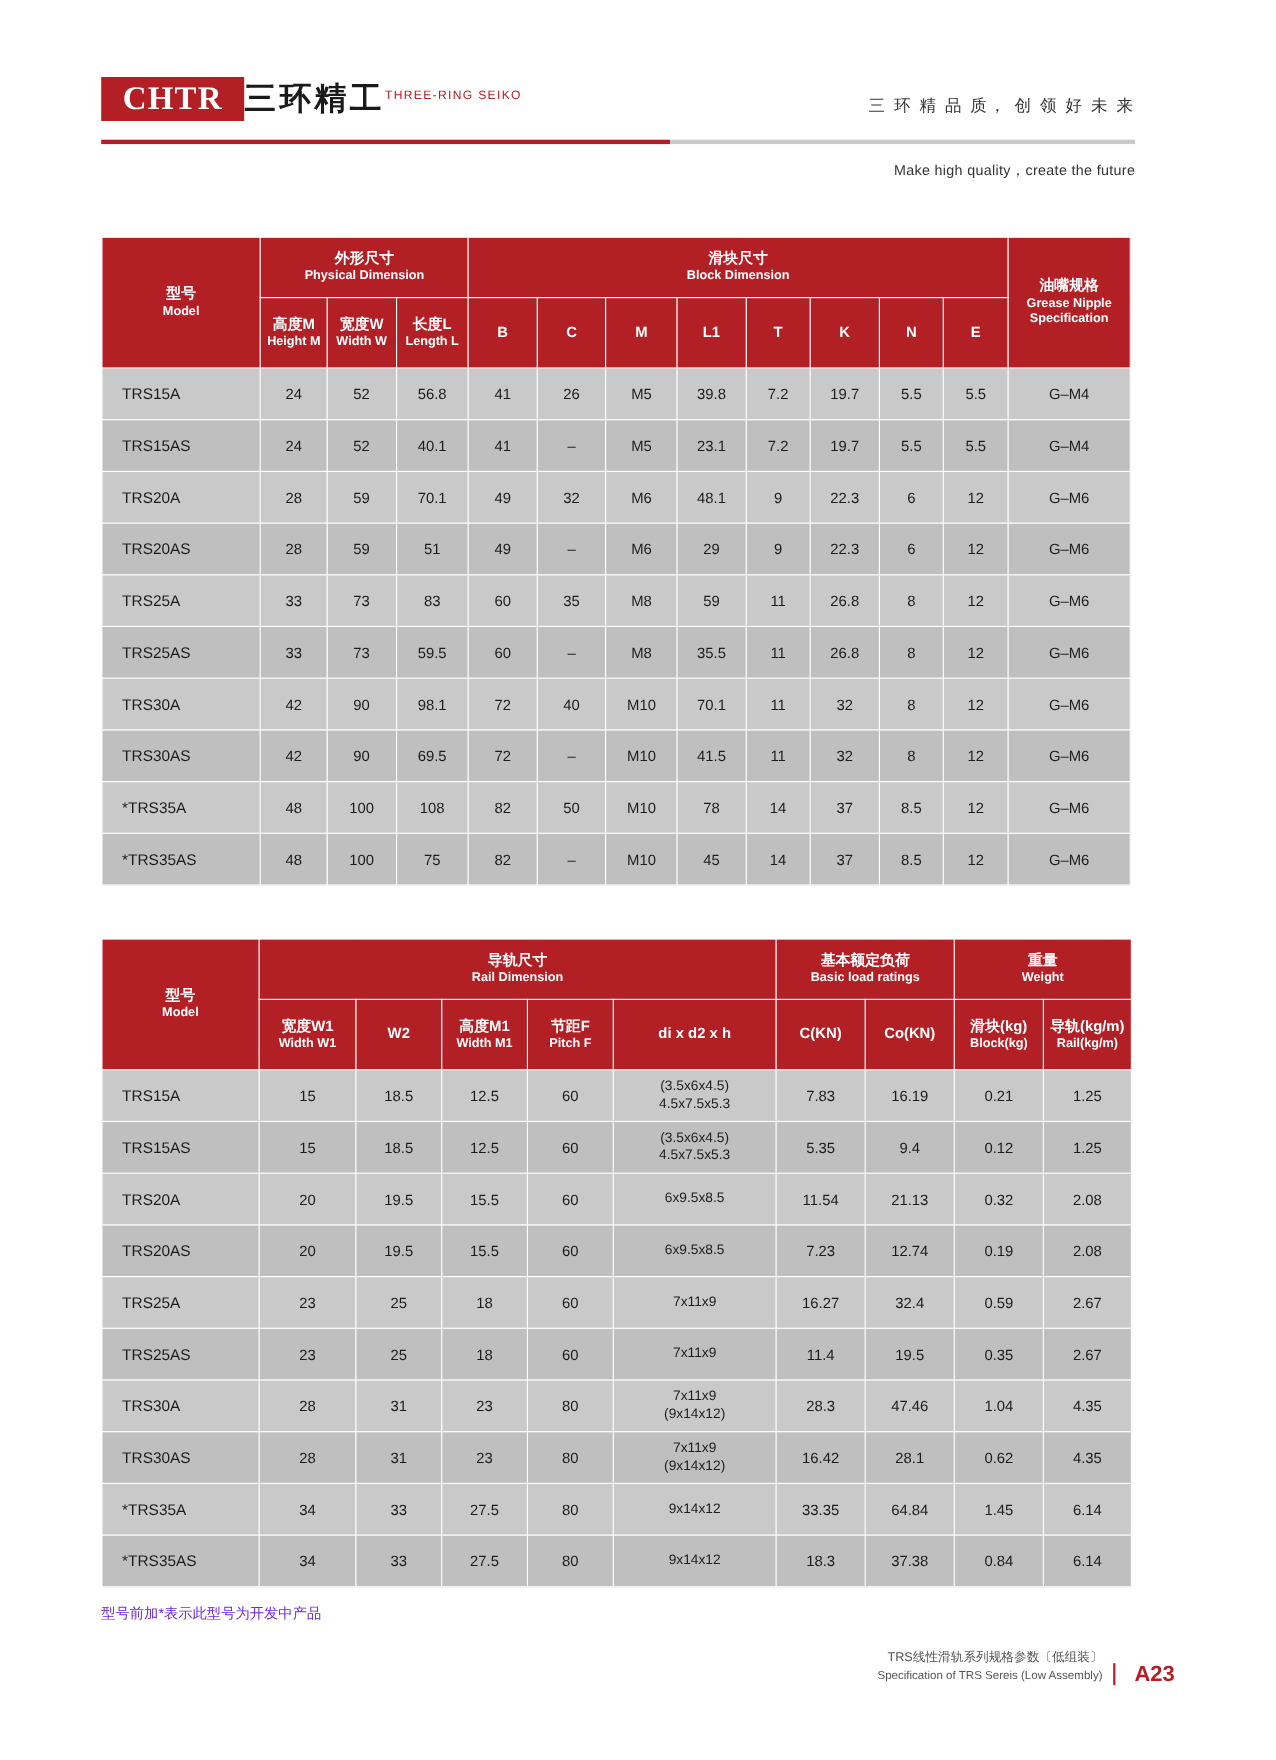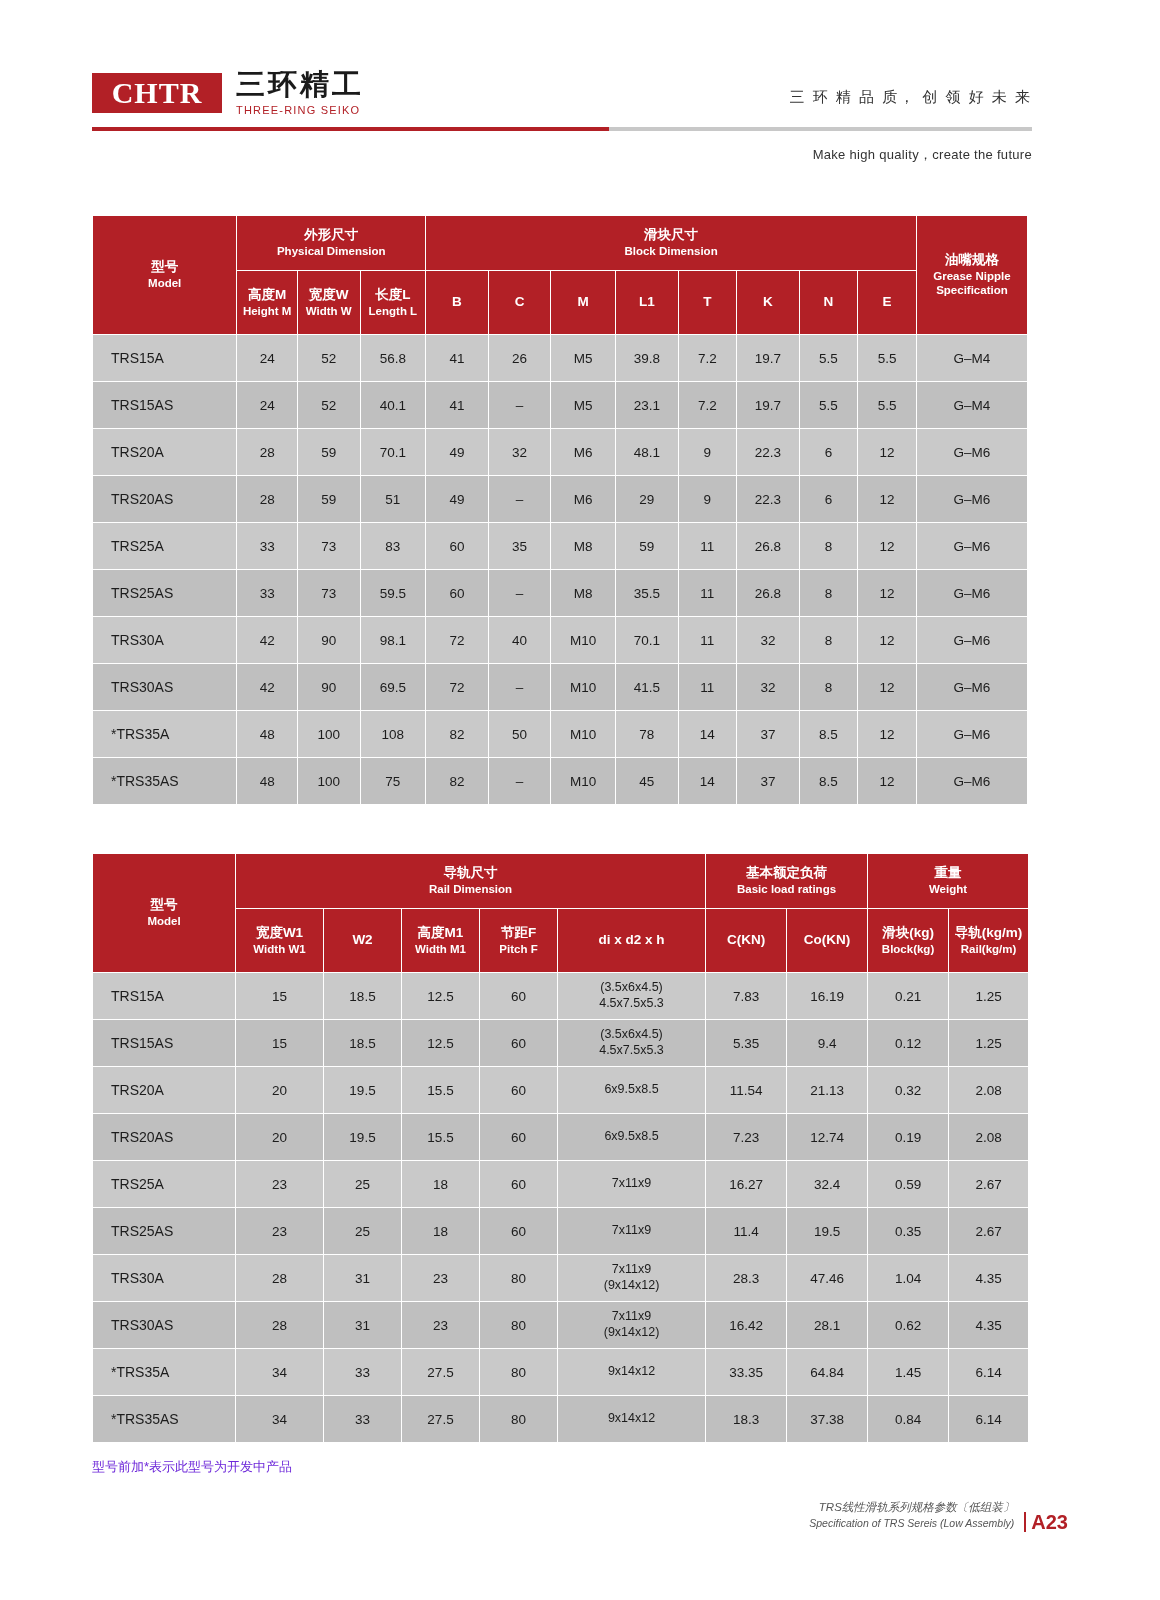--- a/index.html
+++ b/index.html
@@ -17,21 +17,21 @@
   }
 
   
   .header {
     position: absolute;
     left: 92px; top: 70px;
     width: 940px; height: 70px;
   }
   .logo-wrap {
     position: absolute; left: 0; top: 0;
-    display: flex; align-items: center; gap: 14px;
+    display: flex; align-items: center; 
   }
   .logo-mark {
     width: 130px; height: 40px;
     background: #b22026;
     color: #ffffff;
     font-size: 30px;
     font-weight: bold;
     letter-spacing: 1px;
     display: flex; align-items: center; justify-content: center;
     font-family: "Liberation Serif", serif;
@@ -42,21 +42,21 @@
     color: #1a1a1a;
     letter-spacing: 3px;
     line-height: 1;
   }
   .logo-text-en {
     font-size: 11px;
     color: #b22026;
     letter-spacing: 1.2px;
     margin-top: 5px;
   }
-  .logo-col { display: flex; flex-direction: column; }
+  .logo-col { display: flex; flex-direction: row; }
   .slogan {
     position: absolute; right: 0; top: 16px;
     text-align: right;
   }
   .slogan-cn {
     font-size: 15px; color: #333333; letter-spacing: 2px; line-height: 1.5;
   }
   .slogan-en {
     font-size: 13px; color: #333333; letter-spacing: 0.3px; line-height: 1.5; margin-top: 36px;
   }
@@ -110,27 +110,27 @@
 
   
   .note {
     position: absolute; left: 92px; top: 1458px;
     font-size: 13px; color: #6d28d9;
   }
   .footer {
     position: absolute; right: 92px; bottom: 68px;
     display: flex; align-items: flex-end; gap: 6px;
   }
-  .footer-txt { text-align: right; color: #555555; font-style: italic; }
+  .footer-txt { text-align: right; color: #555555; }
   .footer-cn { font-size: 11.5px; line-height: 1.5; }
   .footer-en { font-size: 10.5px; line-height: 1.5; }
   .footer-page {
     font-size: 20px; color: #b22026; font-weight: bold;
     margin-left: 4px; line-height: 1;
-    border-left: 2px solid #b22026; padding-left: 5px;
+    border-left: 2px solid #b22026; padding-left: 17px;
   }
 </style>
 </head>
 <body>
 
 <div class="page">
 
   <div class="header">
     <div class="logo-wrap">
       <div class="logo-mark">CHTR</div>

